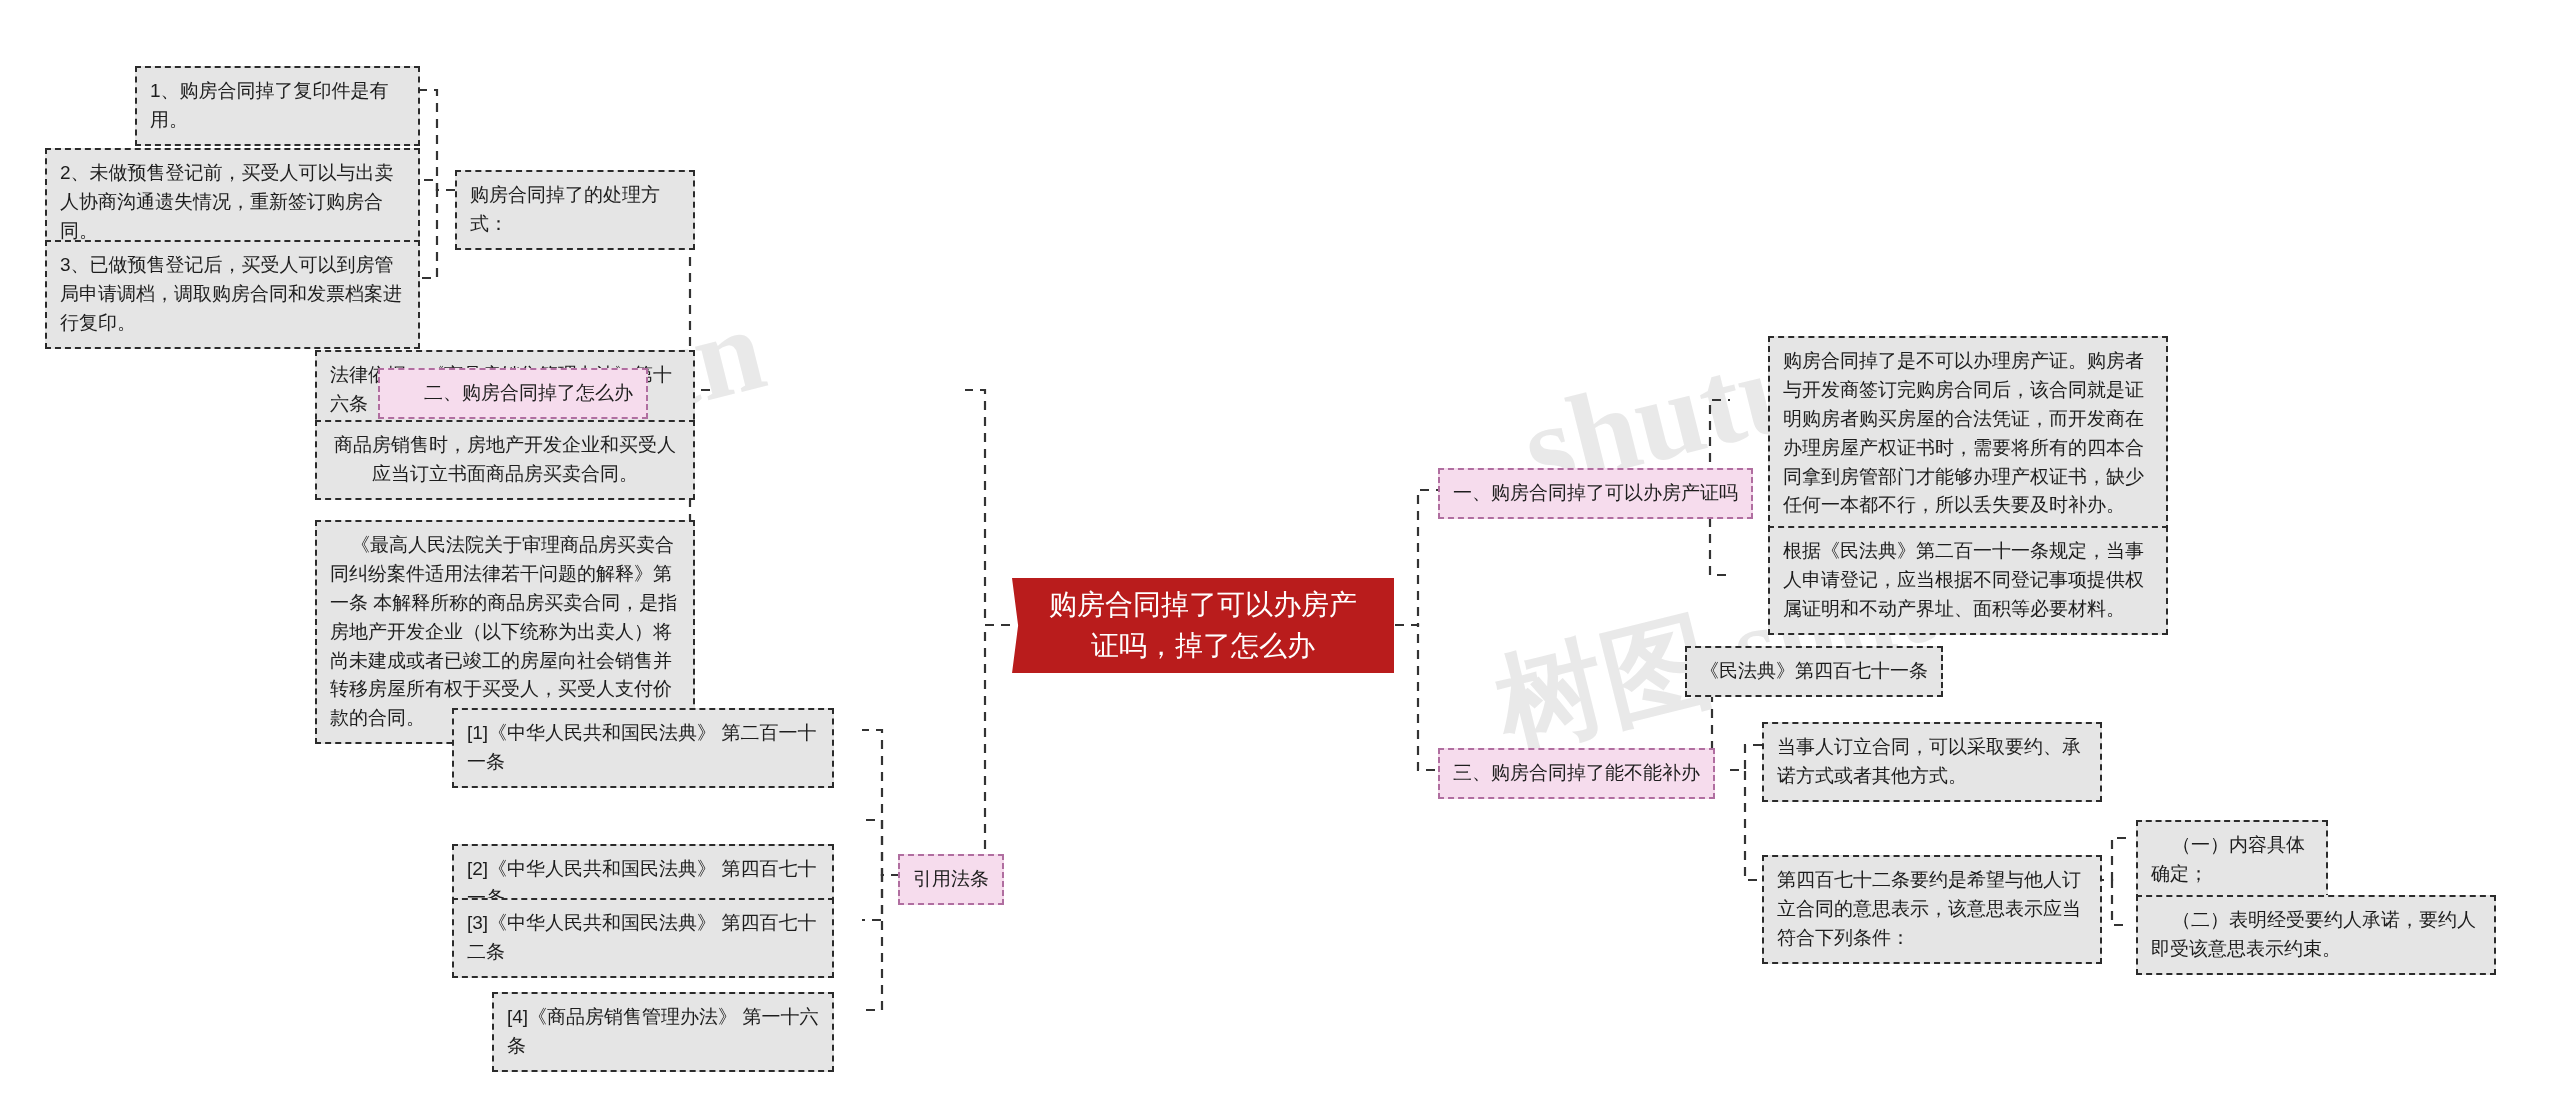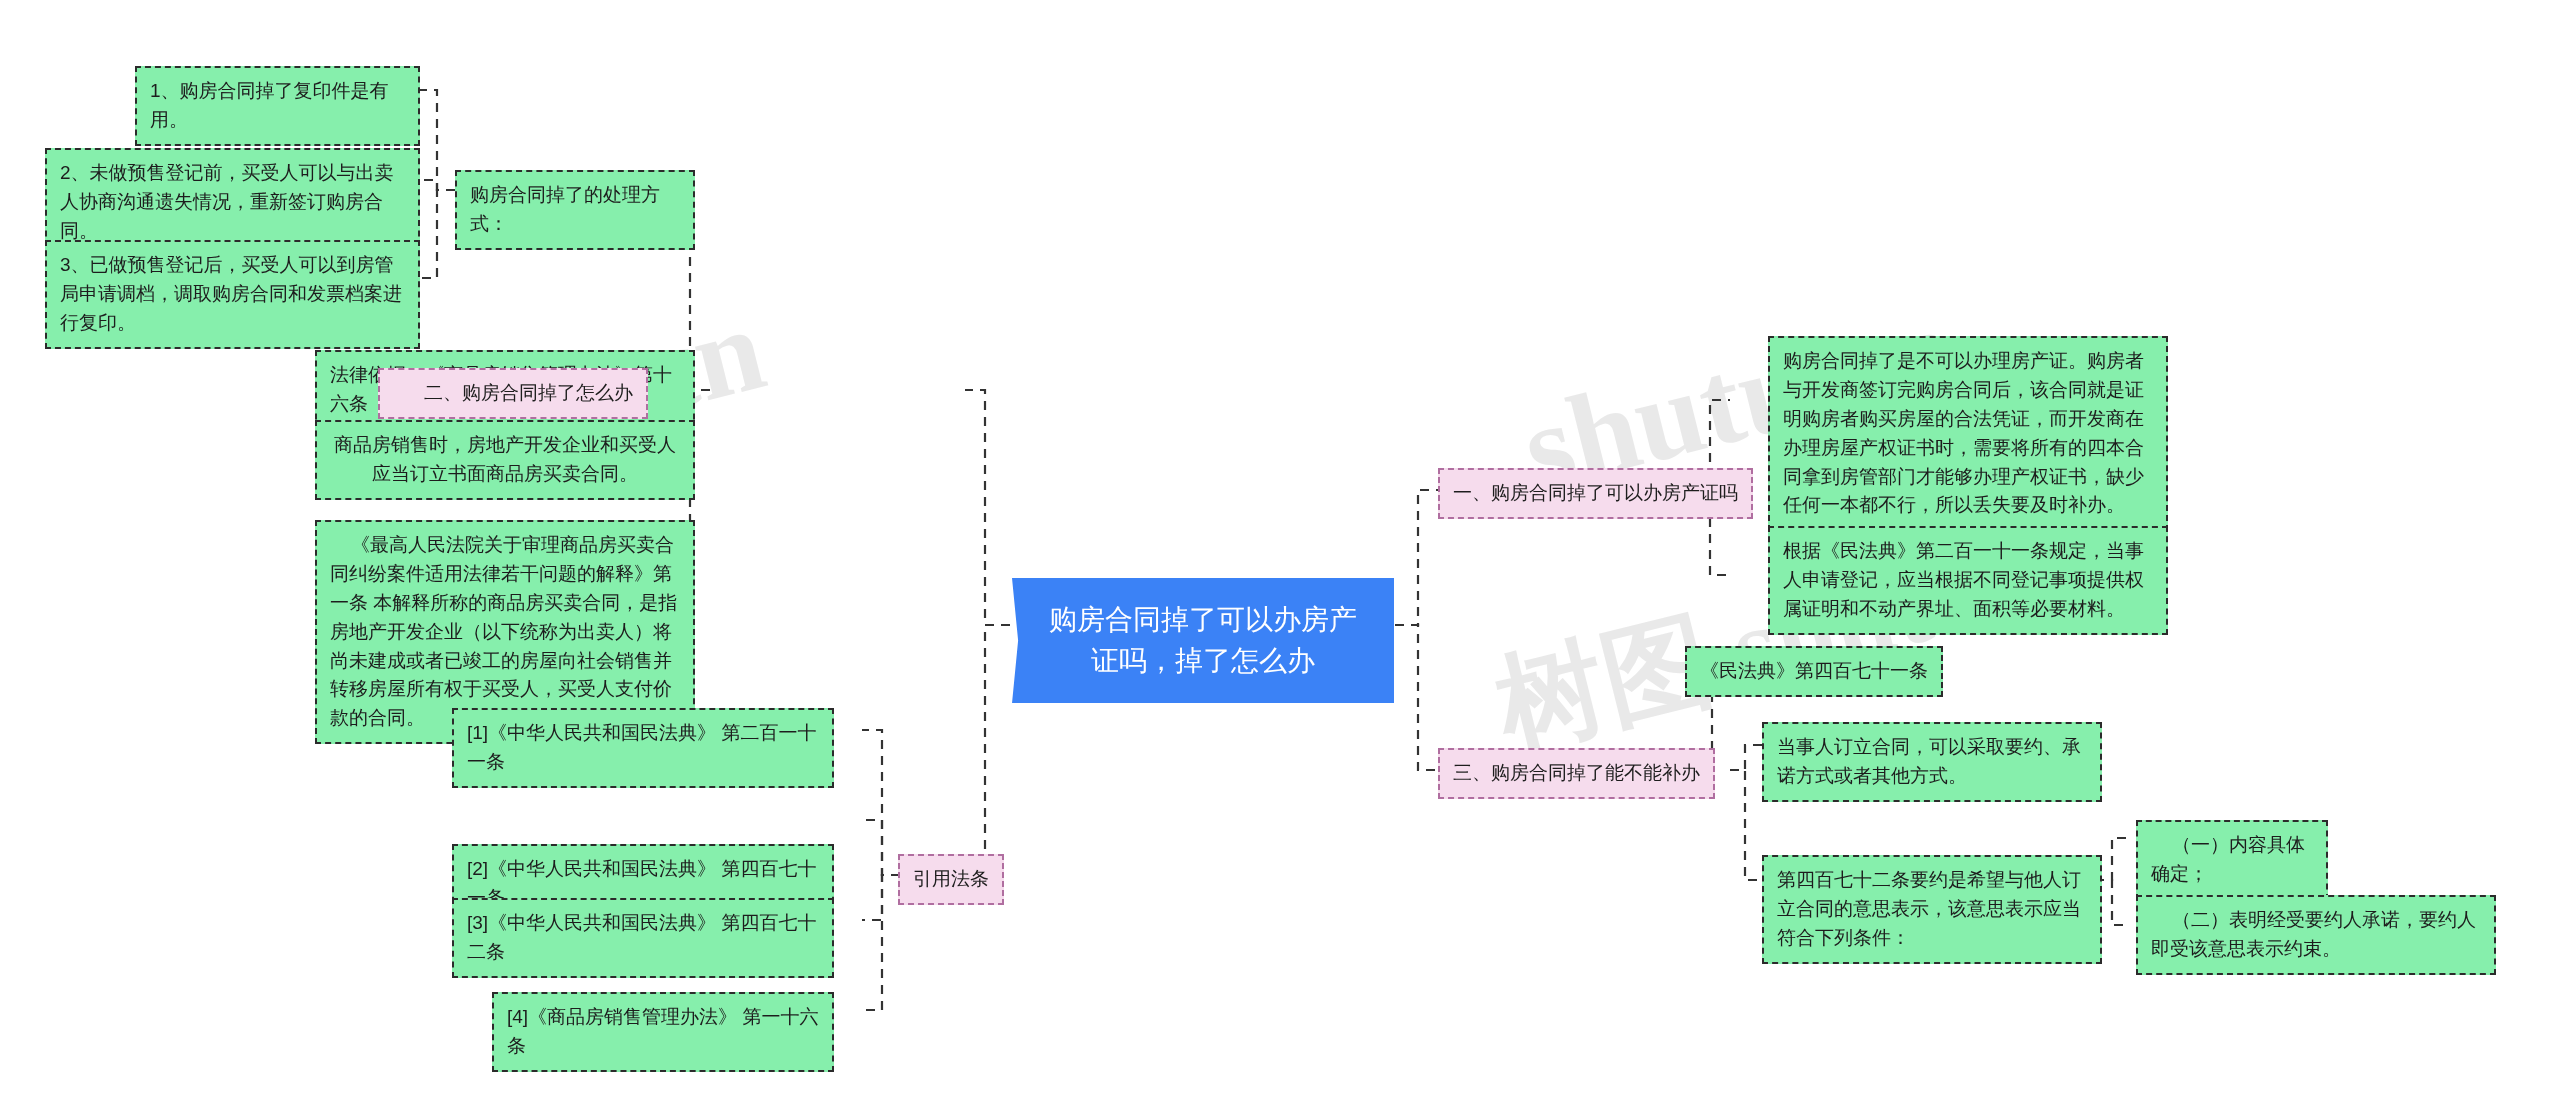--- a/index.html
+++ b/index.html
@@ -41,44 +41,44 @@
     fill: none;
     stroke: #333333;
     stroke-width: 2.2;
     stroke-dasharray: 9 7;
   }
 
   
   .node {
     position: absolute;
     border: 2px dashed #2b2b2b;
-    background: #86efac;
+    background: #e5e5e5;
     color: #1d1d1d;
     font-size: 19px;
     line-height: 1.52;
     padding: 9px 13px;
     white-space: pre-wrap;
     word-break: break-all;
   }
   .node.pink {
     background: #f6dced;
     border-color: #b06ea0;
     color: #1d1d1d;
   }
   .node.indent { text-indent: 1.1em; }
 
   
   .root {
     position: absolute;
-    background: #3b82f6;
+    background: #b91c1c;
     color: #ffffff;
     font-size: 28px;
     line-height: 1.45;
     text-align: center;
-    padding: 22px 34px;
+    padding: 7px 34px;
     font-weight: 500;
     clip-path: polygon(0 0, 3.2% 0, 3.2% 0, 100% 0, 100% 100%, 3.2% 100%, 0 100%, 1.6% 50%);
   }
   .root .rl { display: block; }
 </style>
 </head>
 <body>
 
 <div id="canvas">
 

